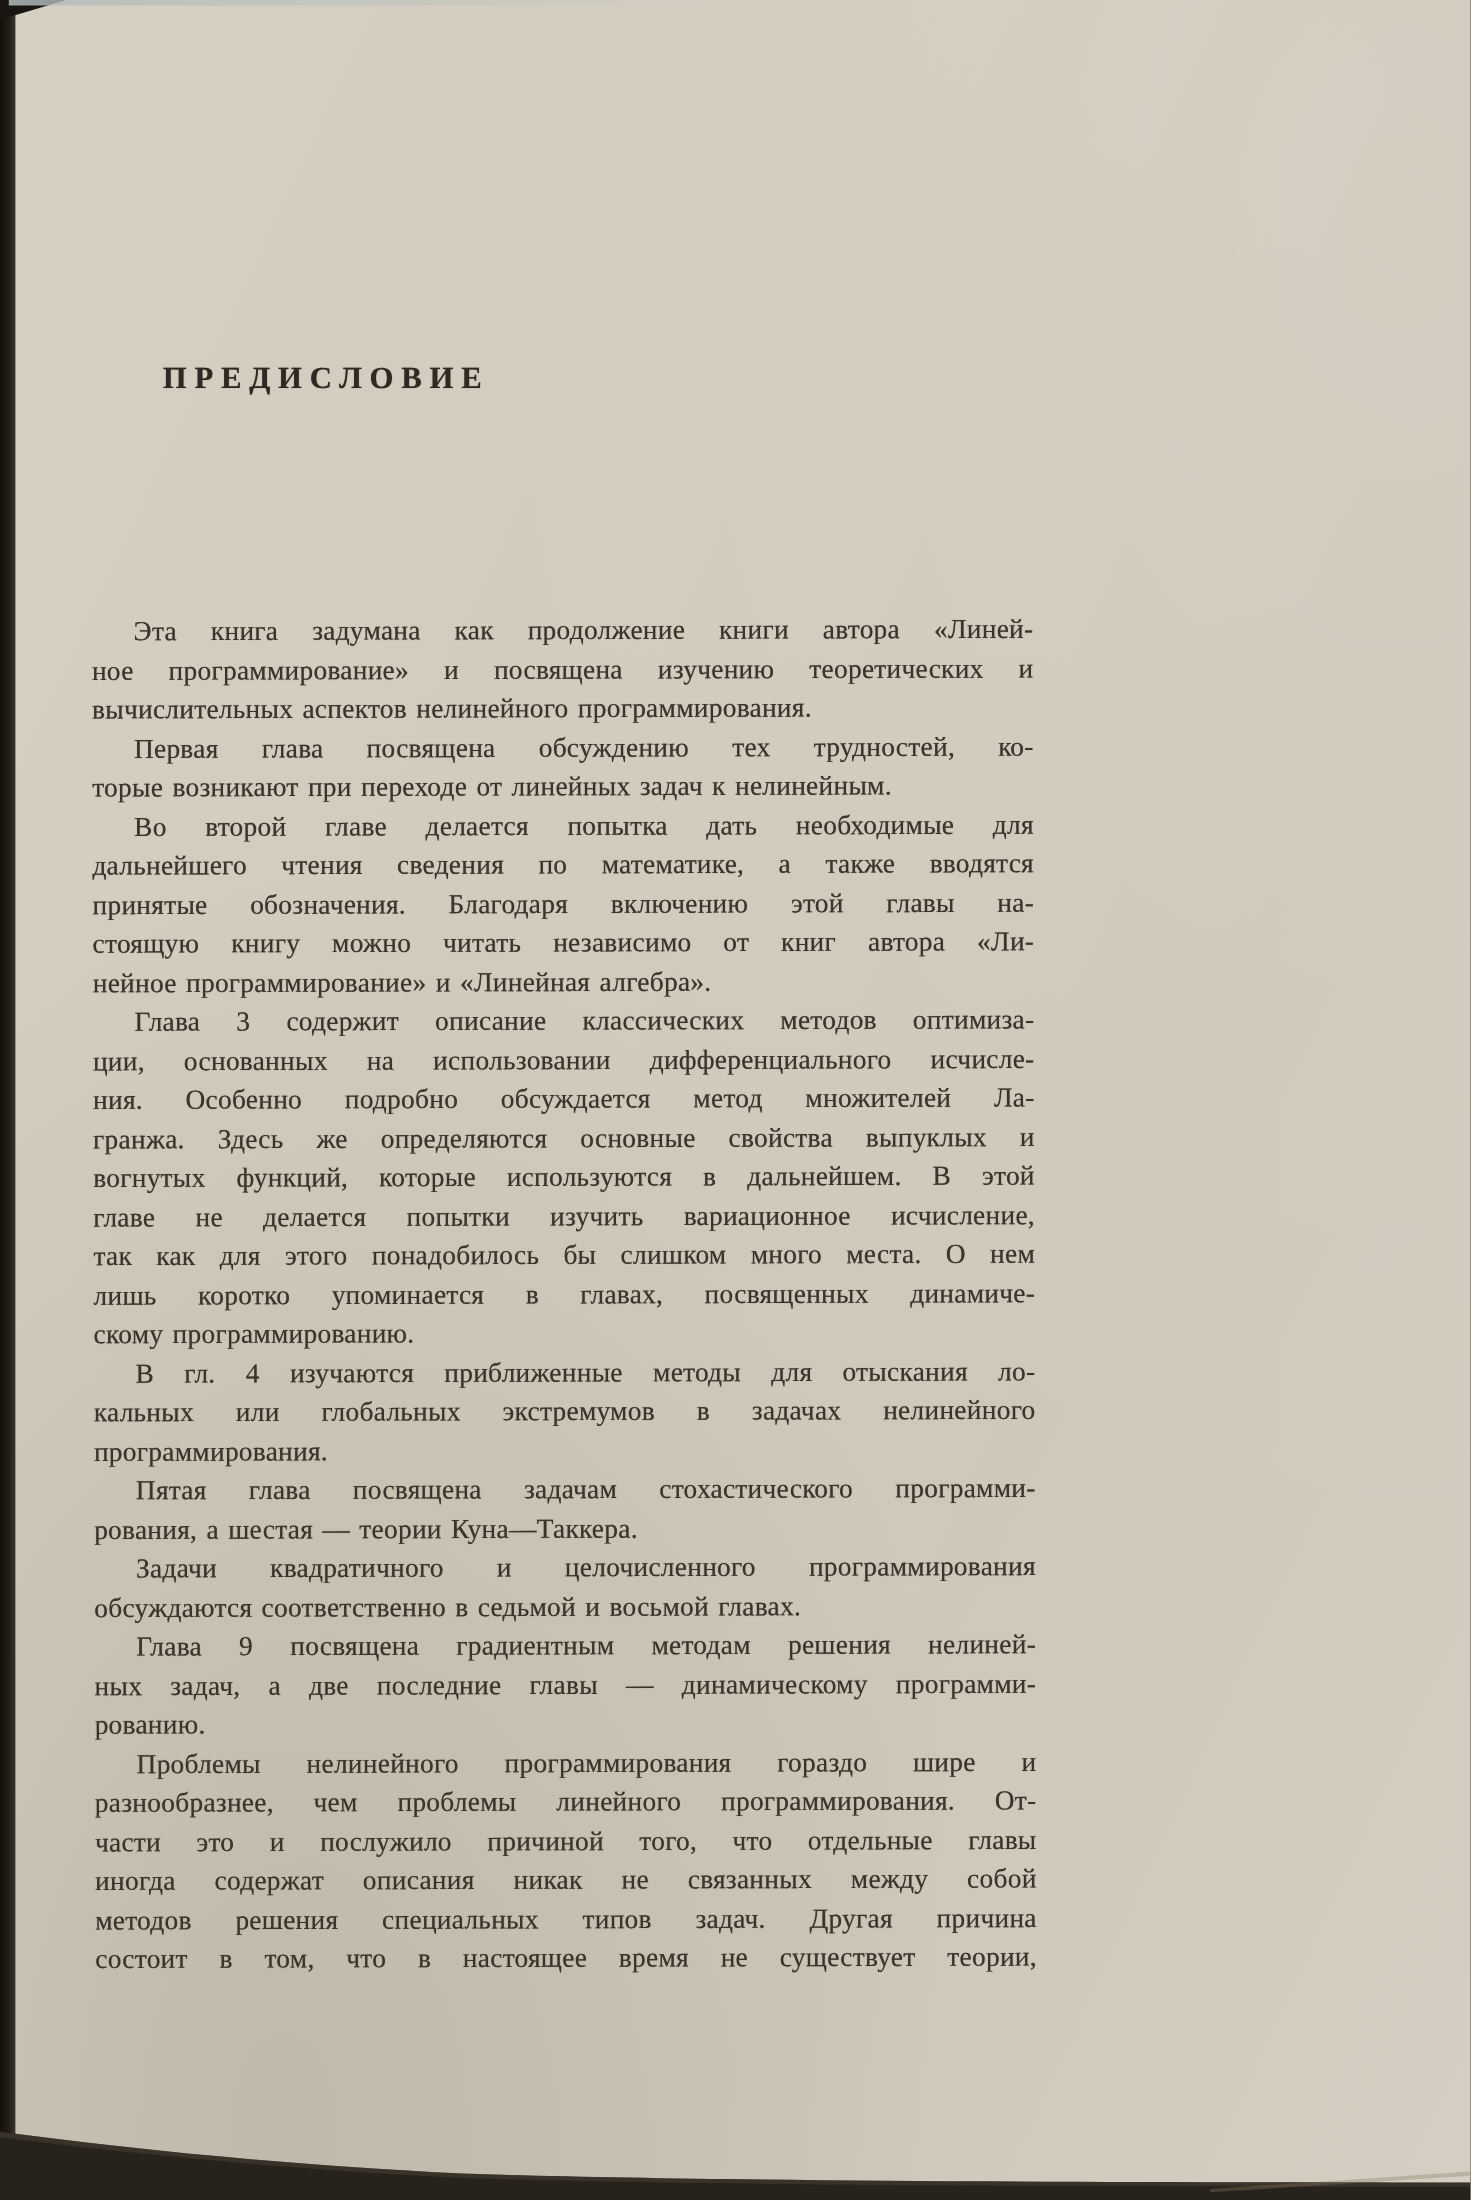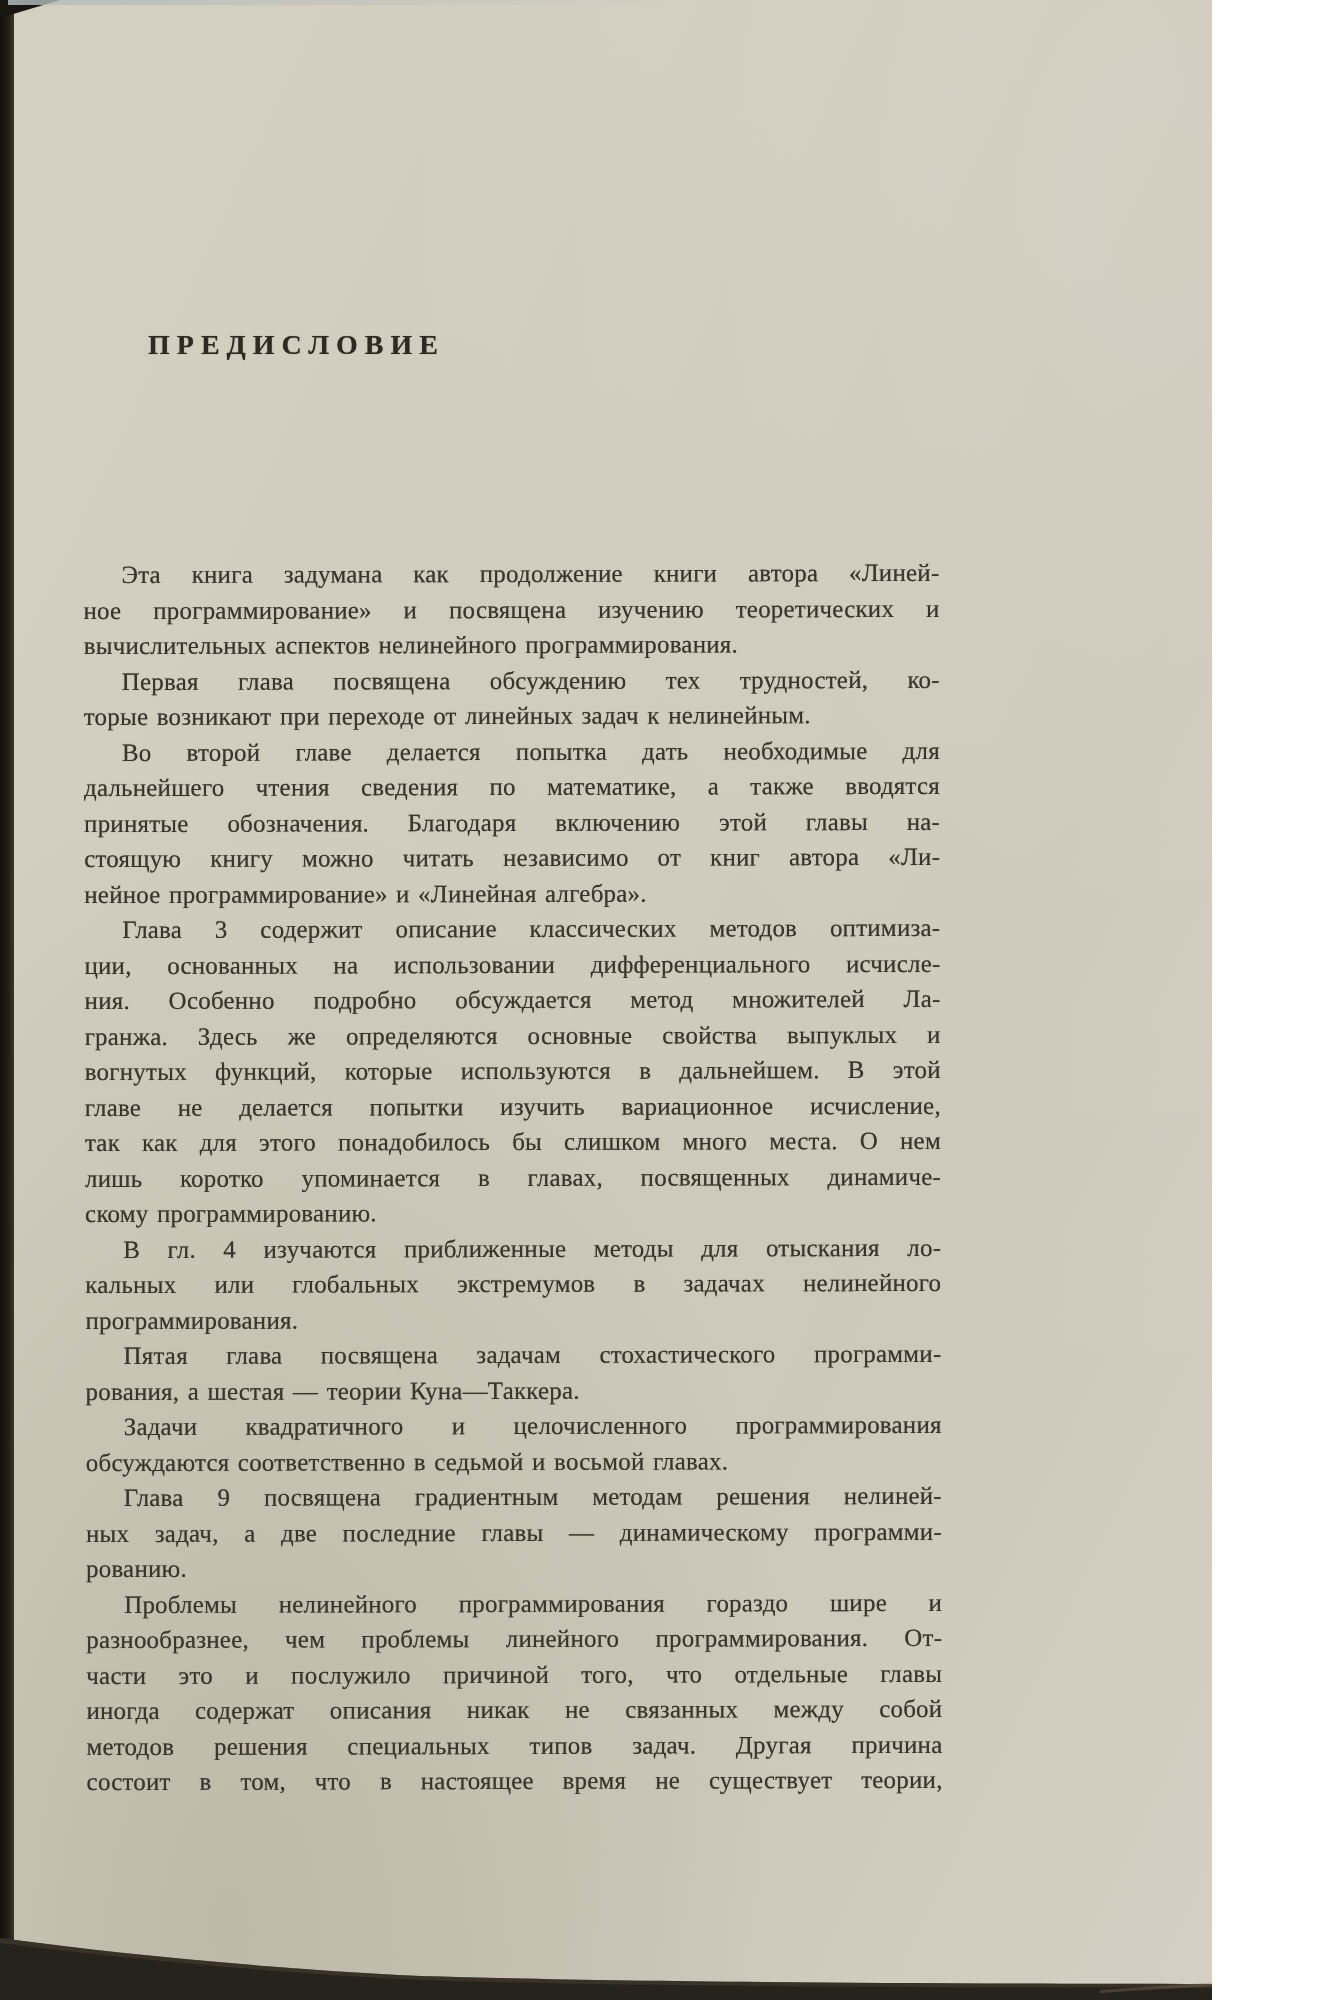--- a/index.html
+++ b/index.html
@@ -1,21 +1,21 @@
 <!DOCTYPE html>
 <html><head>
 <meta charset="utf-8">
 <style>
   html, body {
     margin: 0;
     padding: 0;
   }
   .scan {
     position: relative;
-    width: 1212px;
+    width: 1337px;
     height: 2000px;
     background: #23211c;
     overflow: hidden;
     font-family: "Liberation Serif", "DejaVu Serif", serif;
   }
   
   .paper {
     position: absolute;
     left: 10px; top: 0; right: 0; bottom: 0;
     background:

